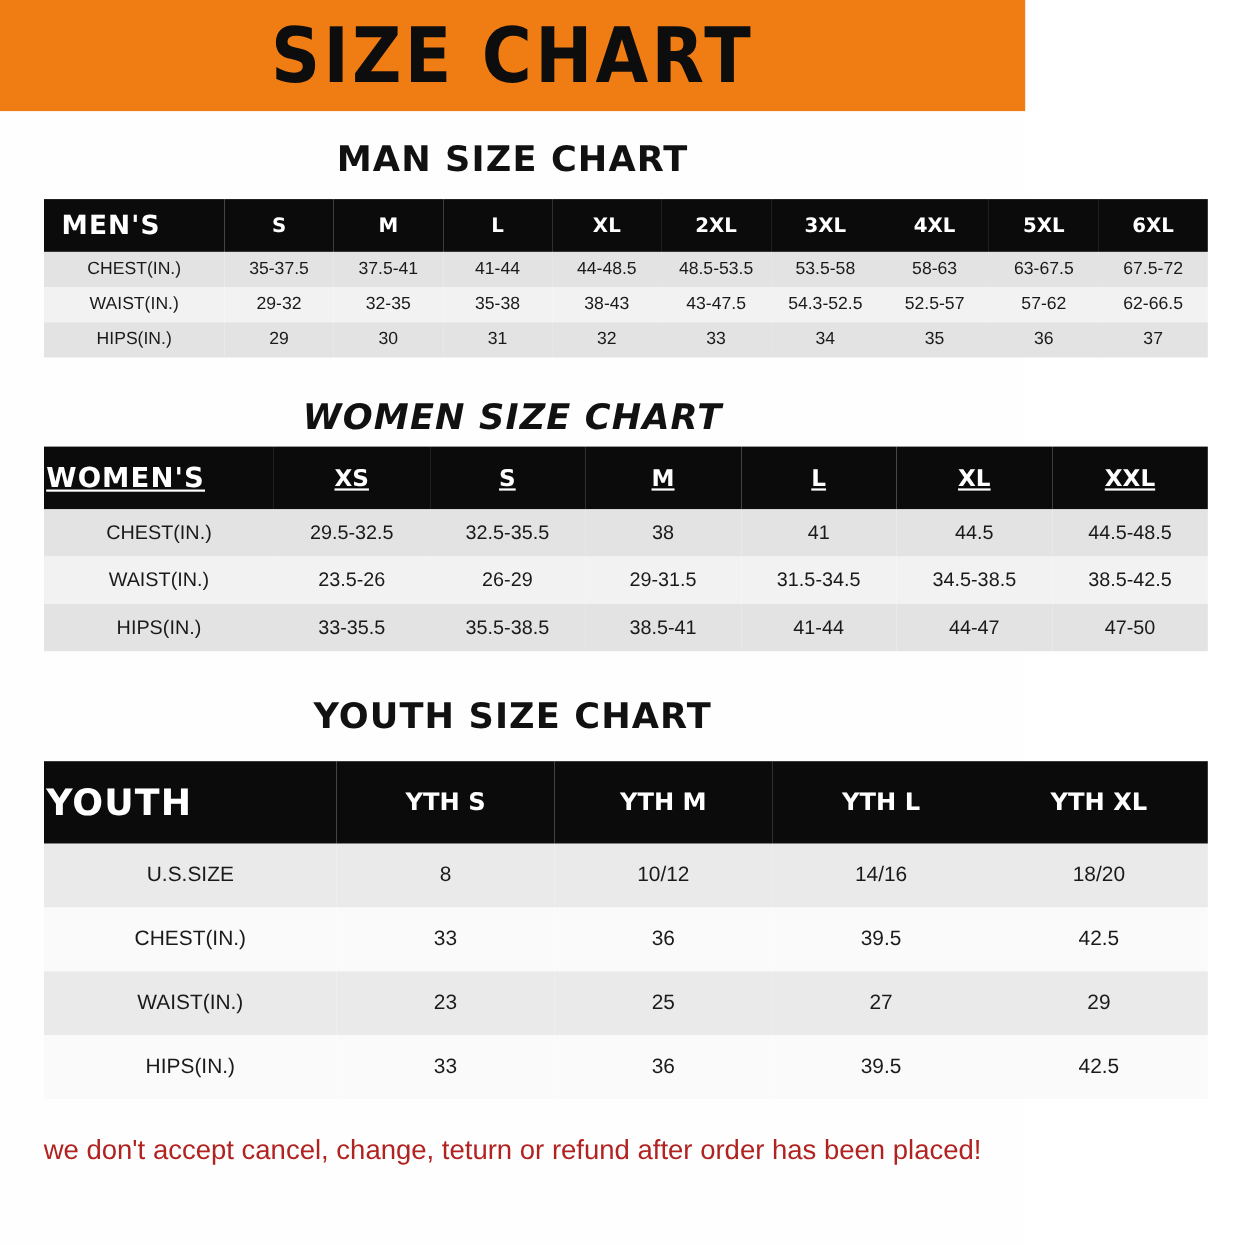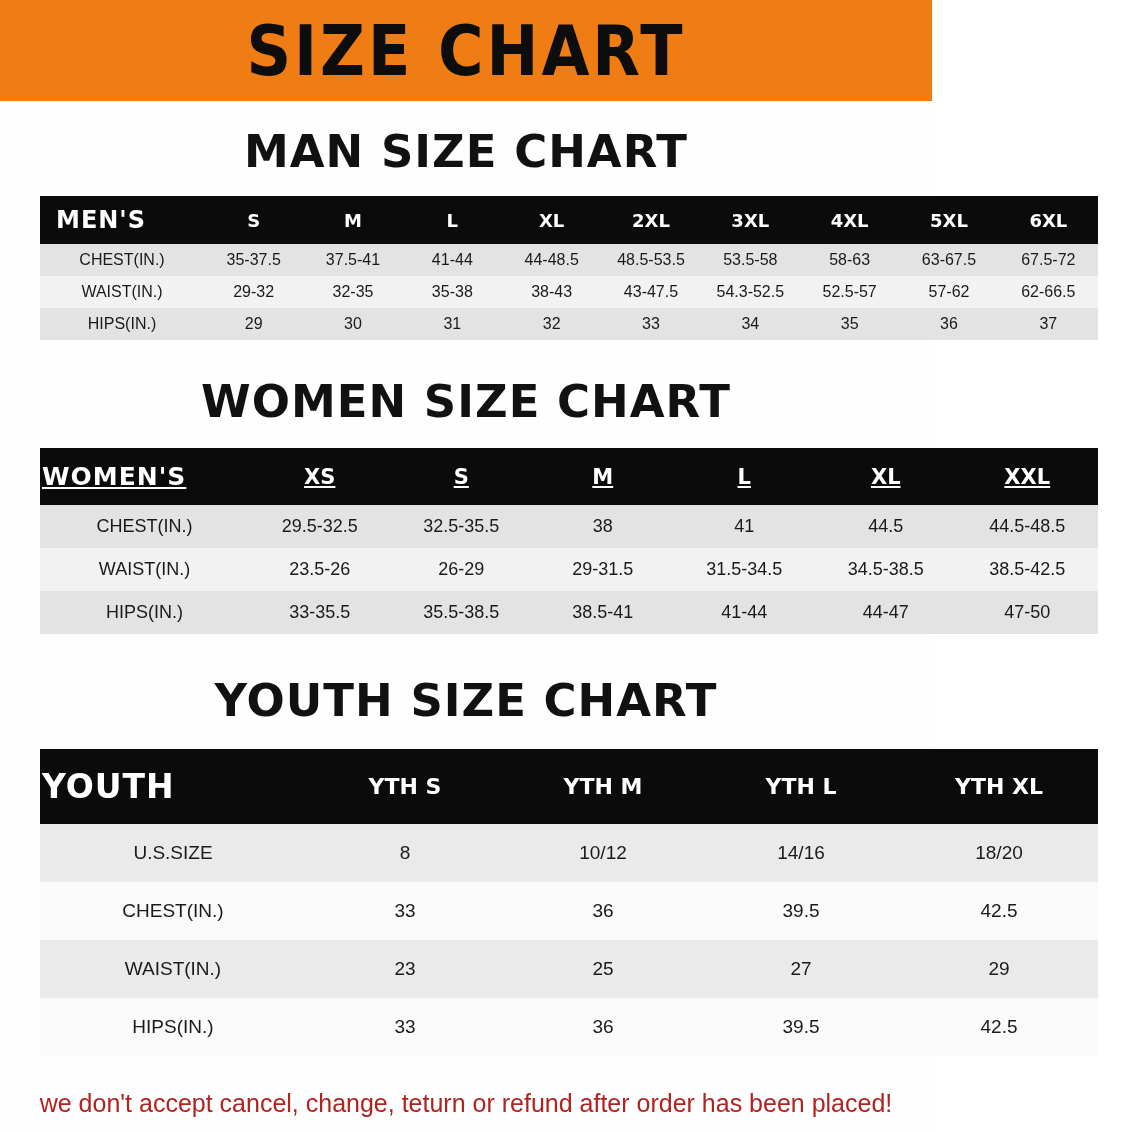--- a/index.html
+++ b/index.html
@@ -37,27 +37,27 @@
     color: #0d0d0d;
     line-height: 1;
     transform: scaleY(1.12);
   }
 
   
   .section-title {
     text-align: center;
     font-family: "DejaVu Sans", sans-serif;
     font-weight: bold;
-    font-size: 45px;
+    font-size: 32px;
     letter-spacing: 1px;
     color: #111111;
     margin: 0;
   }
   .t-man  { padding-top: 24px; padding-bottom: 18px; }
-  .t-women{ padding-top: 35px; padding-bottom: 20px; }
+  .t-women{ padding-top: 35px; padding-bottom: 8px; font-style: italic; }
   .t-youth{ padding-top: 40px; padding-bottom: 22px; }
 
   
   .table-wrap {
     margin: 0 40px;
   }
   table.size {
     width: 1058px;
     border-collapse: collapse;
     table-layout: fixed;

